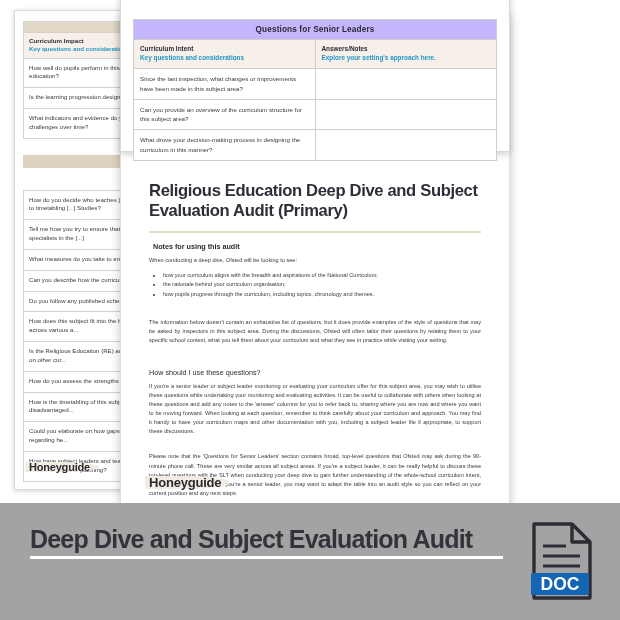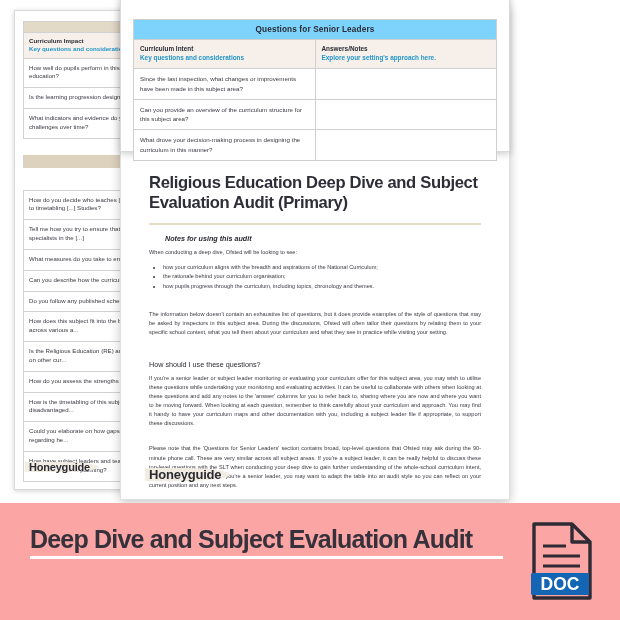--- a/index.html
+++ b/index.html
@@ -77,21 +77,21 @@
   #doc-table {
     left: 120px; top: -8px;
     width: 390px; height: 160px;
     box-shadow: 0 2px 7px rgba(0,0,0,.20);
     z-index: 3;
     padding: 26px 12px 0 12px;
   }
   .tbl { width: 100%; border-collapse: collapse; table-layout: fixed; }
   .tbl td { border: 1px solid #cfcfcf; vertical-align: top; }
   .tbl .title-row td {
-    background: #7dd3fc;
+    background: #c4b5fd;
     text-align: center;
     font-size: 8.2px;
     font-weight: bold;
     color: #2b2b33;
     padding: 5px 0 5px 0;
     letter-spacing: .15px;
     margin-left: 44px;
   }
   .tbl .sub-row td {
     background: #f7efe9;
@@ -103,61 +103,60 @@
   .tbl .q-row td {
     padding: 5px 6px 6px 6px;
     font-size: 6.2px;
     color: #3a3a42;
     line-height: 1.5;
     background: #fff;
   }
 
   
   #doc-main {
-    left: 120px; top: 4px;
+    left: 120px; top: 12px;
     width: 390px; height: 496px;
     background: #ffffff;
     border: 1px solid #e0e0e0;
     box-shadow: 0 3px 10px rgba(0,0,0,.22);
     z-index: 2;
   }
   #doc-main .inner { padding: 168px 28px 0 28px; }
   #doc-main h1 {
     margin: 0;
     font-size: 16.6px;
     line-height: 1.21;
     font-weight: bold;
     color: #2e2e38;
     letter-spacing: -.35px;
   }
   .rule-beige { height: 2px; background: #e6dcca; margin: 10px 0 9px 0; }
   .h-sub {
     font-size: 7.2px; font-weight: bold; color: #2b2b33;
-    margin: 0 0 5px 16px;
-    font-style: italic;
+    margin: 0 0 5px 4px;
   }
   .p-body {
     font-size: 5.6px; color: #3a3a42; line-height: 1.62;
     margin: 0 0 6px 0; text-align: left;
   }
   .p-body.just { text-align: justify; }
   ul.bullets { margin: 3px 0 9px 0; padding-left: 14px; }
   ul.bullets li { font-size: 5.6px; color: #3a3a42; line-height: 1.66; }
   .gap-lg { height: 10px; }
   .h-sub2 { font-size: 7.2px; font-weight: normal; color: #2b2b33; margin: 7px 0 5px 0; }
   #doc-main .foot {
     position: absolute; left: 28px; bottom: 16px;
   }
 
   
   #banner {
     position: absolute;
     left: 0; bottom: 0;
     width: 620px; height: 117px;
-    background: #fca5a5;
+    background: #a3a3a3;
     z-index: 6;
   }
   #banner .btxt { position: absolute; left: 30px; top: 23px; width: 470px; }
   #banner h2 {
     margin: 0;
     font-size: 25px;
     font-weight: bold;
     color: #36323c;
     letter-spacing: -.8px;
     line-height: 1.05;

